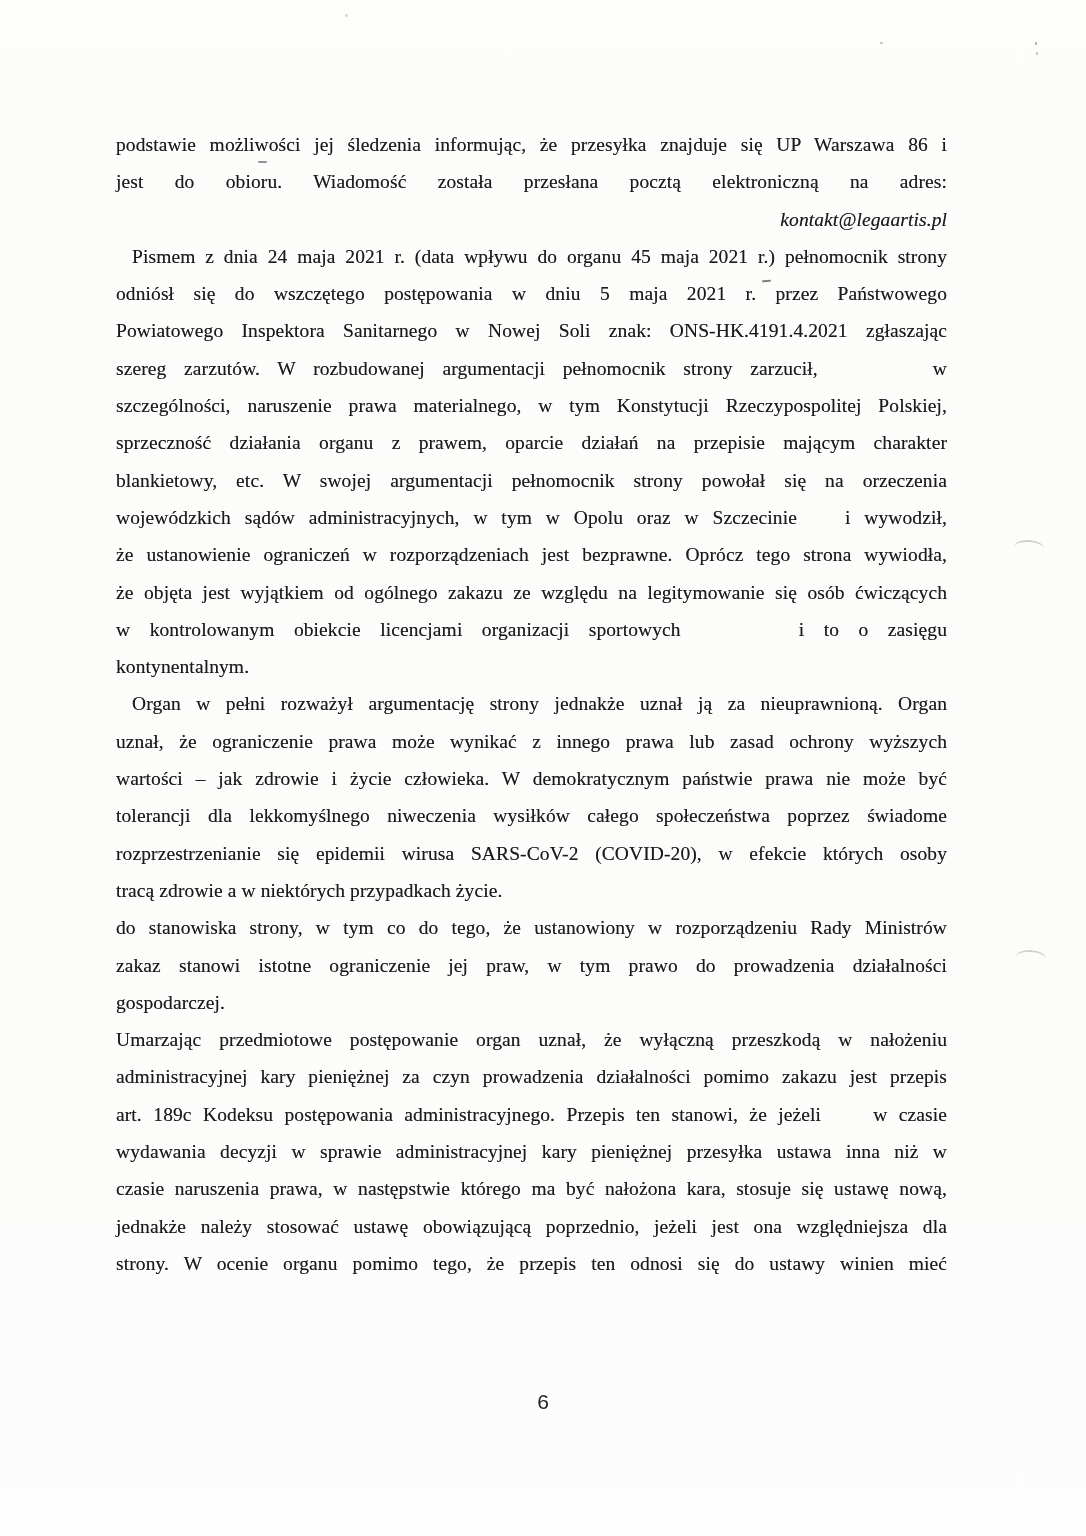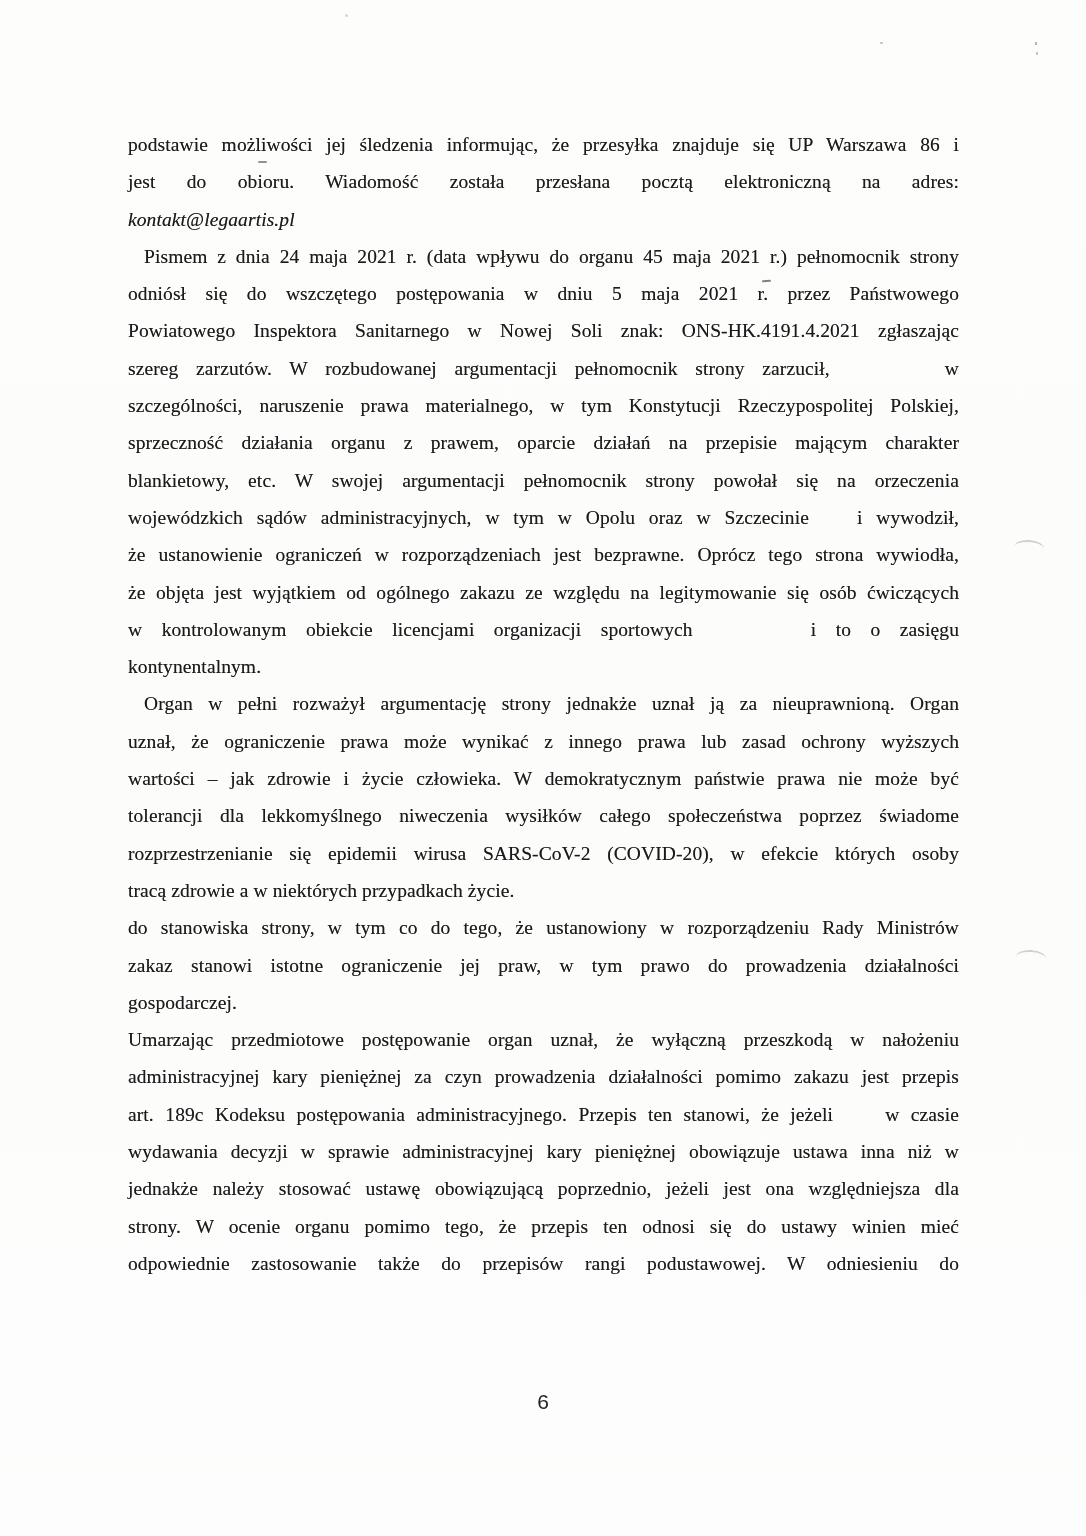--- a/index.html
+++ b/index.html
@@ -11,41 +11,41 @@
     position: relative;
     width: 1086px;
     height: 1536px;
     background: linear-gradient(180deg, #fdfdfc 0%, #fcfcfa 50%, #fdfdfd 100%);
     overflow: hidden;
     font-family: "Liberation Serif", "DejaVu Serif", serif;
     color: #1b1b1d;
   }
   .text-block {
     position: absolute;
-    left: 128px;
+    left: 116px;
     top: 126px;
     width: 831px;
     font-family: Liberation Serif, serif;
   }
   .line {
     height: 37.3px;
     line-height: 37.3px;
     font-size: 19.5px;
     white-space: nowrap;
     text-align: left;
     letter-spacing: 0.1px;
     text-shadow: 0 0 0.4px rgba(20,20,20,0.55);
   }
   .line.just {
     white-space: normal;
     text-align: justify;
     text-align-last: justify;
   }
   .line.indent { padding-left: 16px; }
-  .line.italic { font-style: italic; }
+  .line.italic { font-style: italic; text-align: right; }
   .gap { display: inline-block; height: 1px; }
   .page-number {
     position: absolute;
     left: 0;
     top: 1390px;
     width: 100%;
     text-align: center;
     font-family: "Liberation Sans", "DejaVu Sans", sans-serif;
     font-size: 21px;
     color: #24242a;
@@ -86,24 +86,24 @@
       <div class="line just">wartości – jak zdrowie i życie człowieka. W demokratycznym państwie prawa nie może być</div>
       <div class="line just">tolerancji dla lekkomyślnego niweczenia wysiłków całego społeczeństwa poprzez świadome</div>
       <div class="line just">rozprzestrzenianie się epidemii wirusa SARS-CoV-2 (COVID-20), w efekcie których osoby</div>
       <div class="line">tracą zdrowie a w niektórych przypadkach życie.</div>
       <div class="line just">do stanowiska strony, w tym co do tego, że ustanowiony w rozporządzeniu Rady Ministrów</div>
       <div class="line just">zakaz stanowi istotne ograniczenie jej praw, w tym prawo do prowadzenia działalności</div>
       <div class="line">gospodarczej.</div>
       <div class="line just">Umarzając przedmiotowe postępowanie organ uznał, że wyłączną przeszkodą w nałożeniu</div>
       <div class="line just">administracyjnej kary pieniężnej za czyn prowadzenia działalności pomimo zakazu jest przepis</div>
       <div class="line just">art. 189c Kodeksu postępowania administracyjnego. Przepis ten stanowi, że jeżeli<span class="gap" style="width: 52px;"></span>w czasie</div>
-      <div class="line just">wydawania decyzji w sprawie administracyjnej kary pieniężnej obowiązuje ustawa inna niż w</div>
+      <div class="line just">wydawania decyzji w sprawie administracyjnej kary pieniężnej przesyłka ustawa inna niż w</div>
+      <div class="line just">czasie naruszenia prawa, w następstwie którego ma być nałożona kara, stosuje się ustawę nową,</div>
       <div class="line just">jednakże należy stosować ustawę obowiązującą poprzednio, jeżeli jest ona względniejsza dla</div>
       <div class="line just">strony. W ocenie organu pomimo tego, że przepis ten odnosi się do ustawy winien mieć</div>
-      <div class="line just">odpowiednie zastosowanie także do przepisów rangi podustawowej. W odniesieniu do</div>
     </div>
 
   <div class="page-number">6</div>
 
   <div class="artifact a-dash1"></div>
   <div class="artifact a-tilde"></div>
   <div class="artifact a-curve1"></div>
   <div class="artifact a-curve2"></div>
   <div class="artifact a-speck1"></div>
   <div class="artifact a-speck2"></div>

